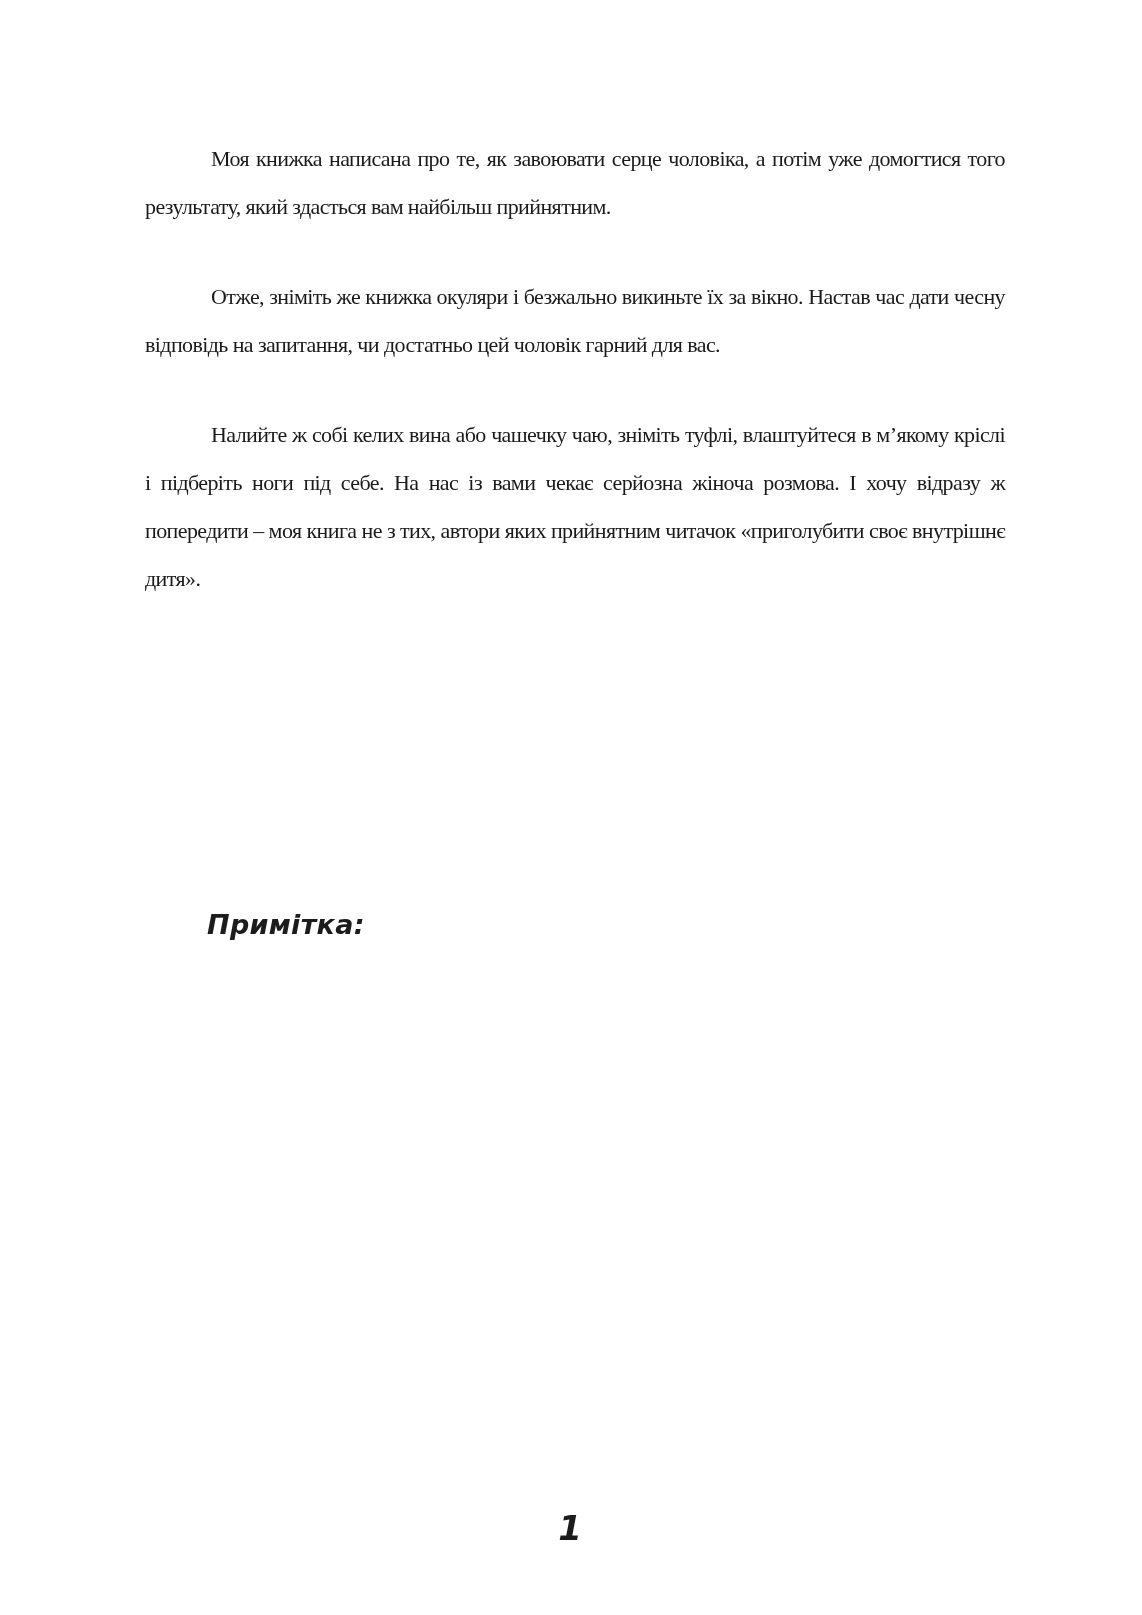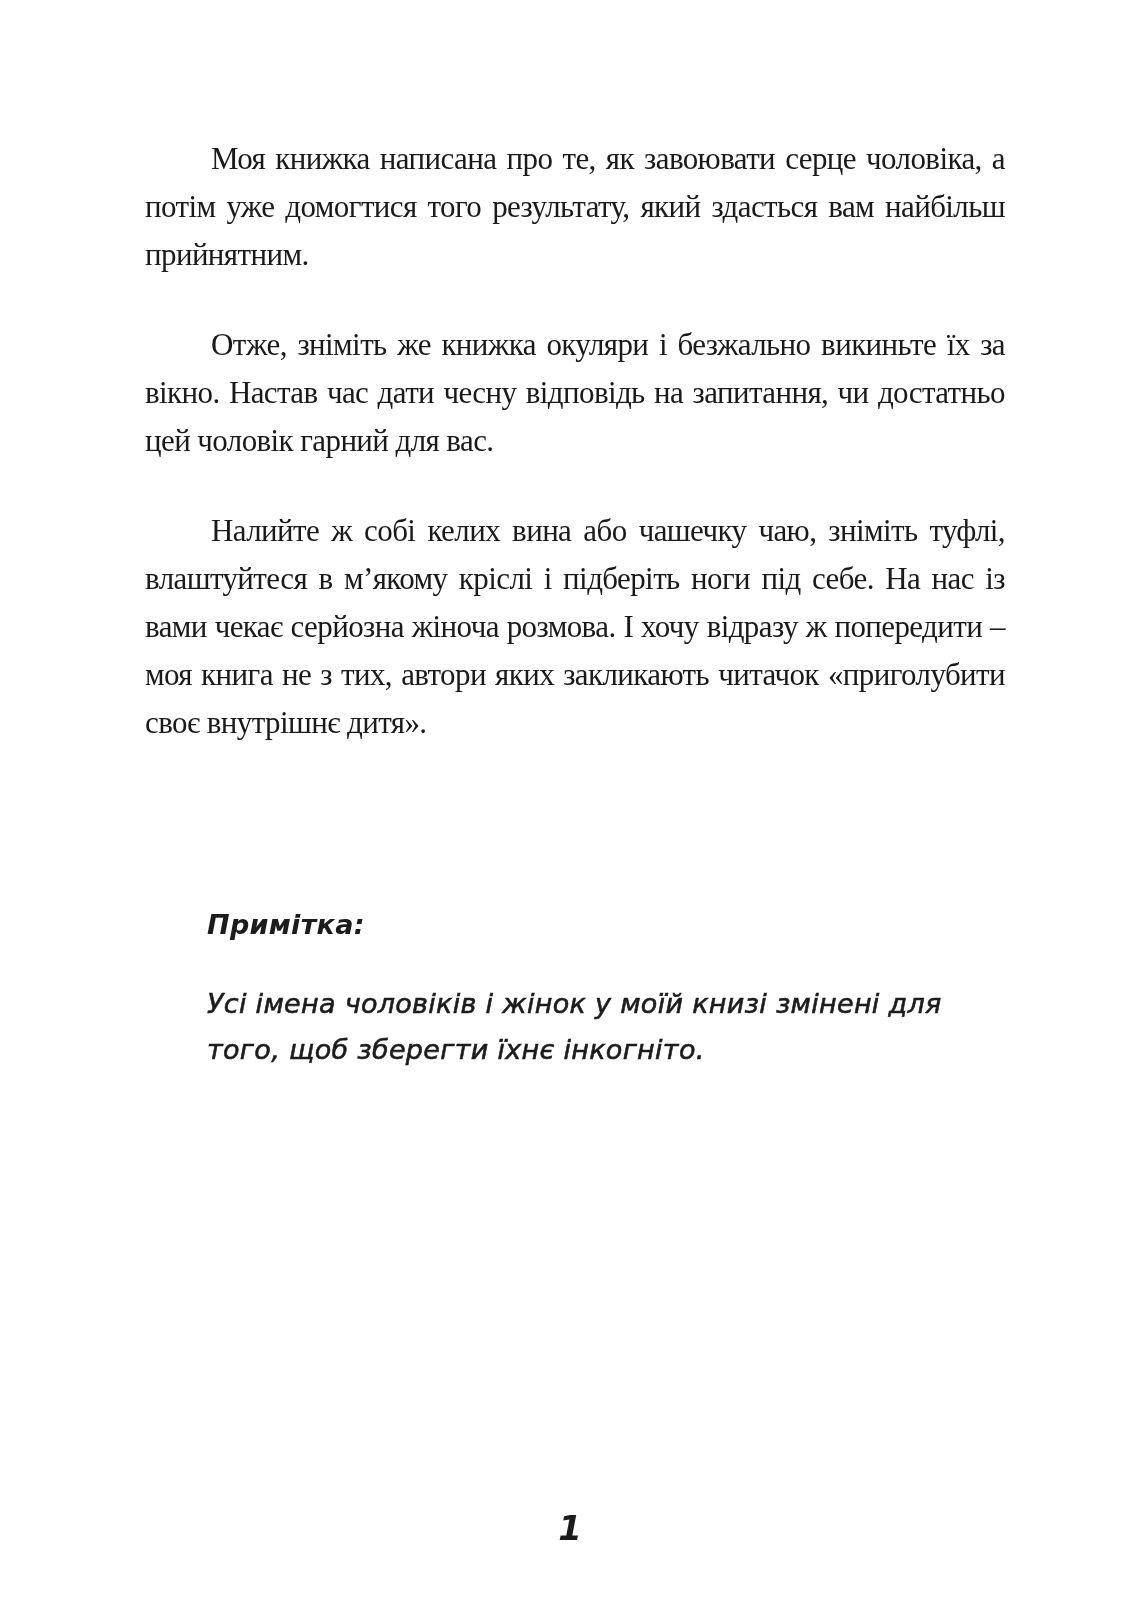--- a/index.html
+++ b/index.html
@@ -20,21 +20,21 @@
       width: 1142px;
       height: 1615px;
       background: #ffffff;
     }
     .body-text {
       position: absolute;
       left: 145px;
       top: 135px;
       width: 860px;
       font-family: "Liberation Serif", "DejaVu Serif", serif;
-      font-size: 31px;
+      font-size: 22px;
       line-height: 48px;
       text-align: justify;
       letter-spacing: -0.6px;
       transform-origin: left top;
     }
     .para {
       margin: 0 0 42px 0;
       text-indent: 66px;
       hyphens: manual;
     }
@@ -74,23 +74,22 @@
     }
   </style>
 </head>
 <body>
 
 <div class="page">
 
   <div class="body-text">
     <p class="para">Моя книжка написана про те, як завоювати серце чоло­віка, а потім уже домогтися того результату, який здасться вам найбільш прийнятним.</p>
     <p class="para">Отже, зніміть же книжка окуляри і безжально викиньте їх за вікно. Настав час дати чесну відповідь на запитання, чи достатньо цей чоловік гарний для вас.</p>
-    <p class="para">Налийте ж собі келих вина або чашечку чаю, зніміть ту­флі, влаштуйтеся в м’якому кріслі і підберіть ноги під себе. На нас із вами чекає серйозна жіноча розмова. І хочу відразу ж попередити – моя книга не з тих, автори яких закликають читачок «приголубити своє внутрішнє дитя».</p>
+    <p class="para">Налийте ж собі келих вина або чашечку чаю, зніміть ту­флі, влаштуйтеся в м’якому кріслі і підберіть ноги під себе. На нас із вами чекає серйозна жіноча розмова. І хочу відразу ж попередити – моя книга не з тих, автори яких прийнятним читачок «приголубити своє внутрішнє дитя».</p>
   </div>
 
   <div class="note">
     <p class="note-title">Примітка:</p>
-    <p class="note-text">Усі імена чоловіків і жінок у моїй книзі змінені для того, щоб зберегти їхнє інкогніто.</p>
   </div>
 
   <div class="page-number">1</div>
 
 </div>
 
 </body></html>

